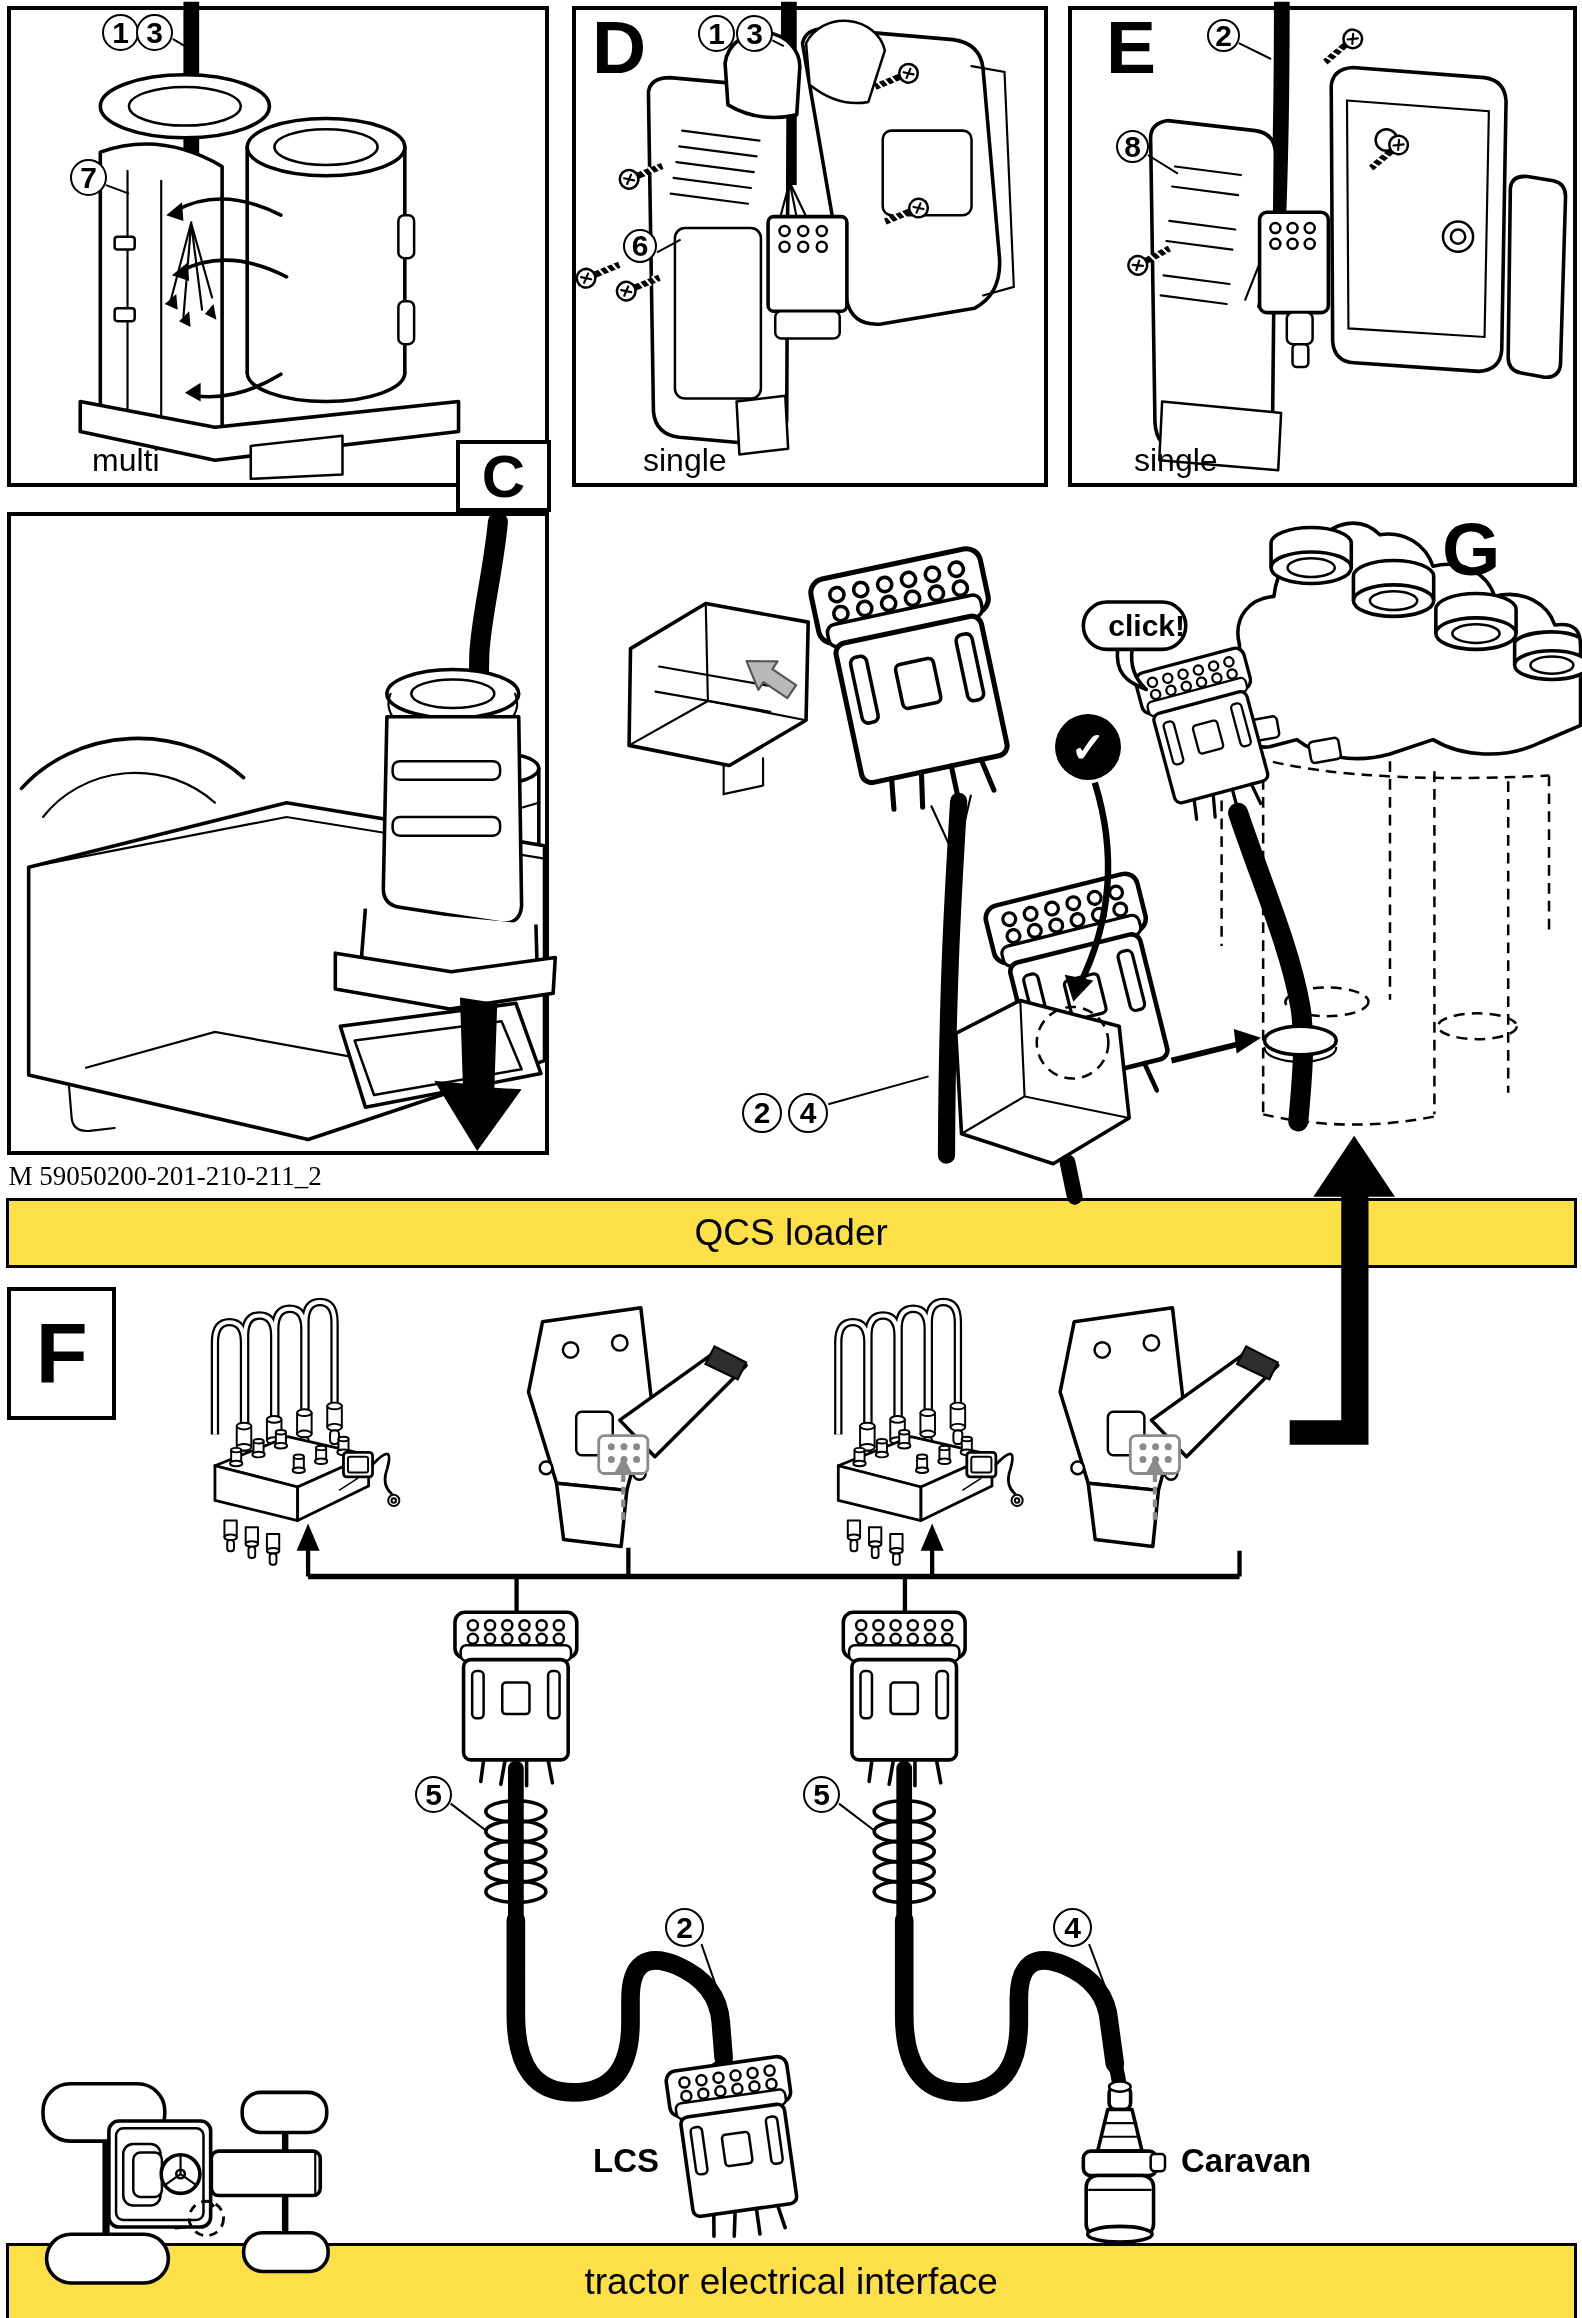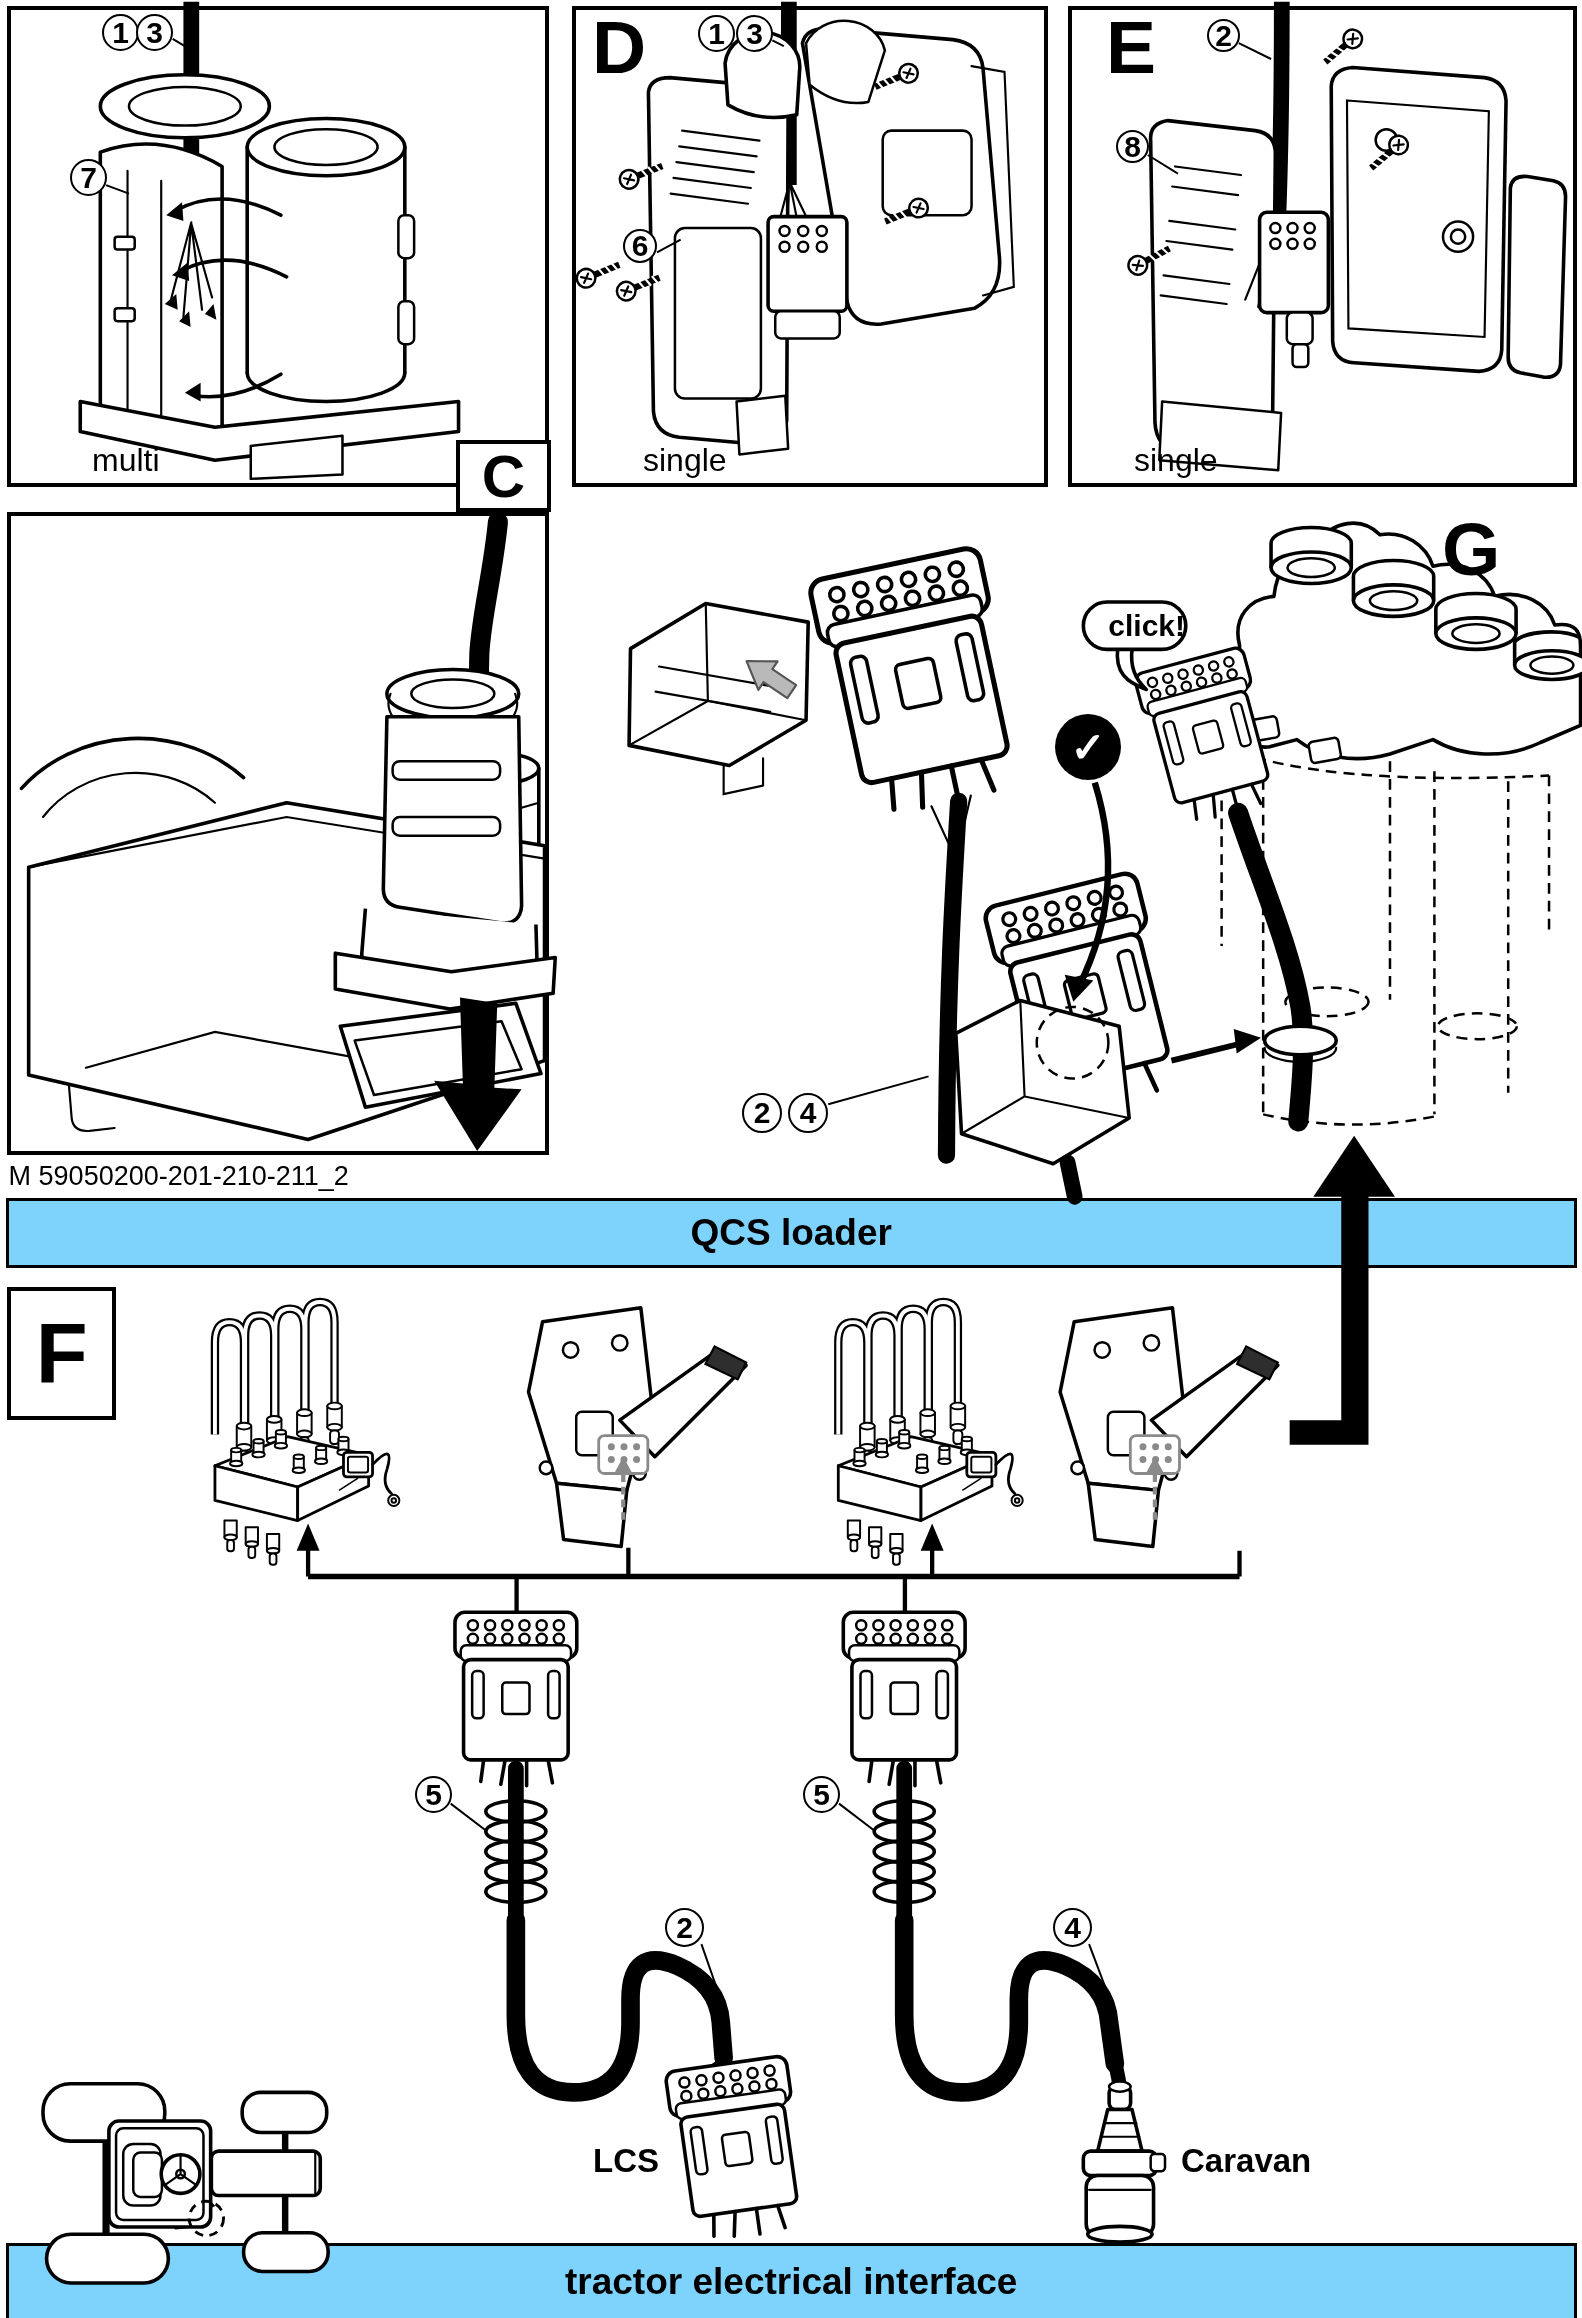--- a/index.html
+++ b/index.html
@@ -1,20 +1,20 @@
 <!DOCTYPE html>
 <html style="font-size:11.5px"><head>
 <meta charset="utf-8">
 <style>
   html,body{margin:0;padding:0;background:#fff;}
   #canvas{position:relative;width:1582px;height:2319px;background:#fff;overflow:hidden;
           font-family:"Liberation Sans",sans-serif;color:#000;}
   .panel{position:absolute;border:4.3px solid #000;box-sizing:border-box;background:#fff;}
-  .bar{position:absolute;background:#7dd3fc;border:3.6px solid #000;box-sizing:border-box;
-       display:flex;align-items:center;justify-content:center;font-weight:bold;font-size:37px;}
+  .bar{position:absolute;background:#fde047;border:3.6px solid #000;box-sizing:border-box;
+       display:flex;align-items:center;justify-content:center;font-weight:normal;font-size:37px;}
   .labelbox{position:absolute;border:4.3px solid #000;box-sizing:border-box;background:#fff;
        display:flex;align-items:center;justify-content:center;font-weight:bold;z-index:6;}
   .letter{position:absolute;font-weight:bold;z-index:6;line-height:1;}
   .cap{position:absolute;font-size:32px;z-index:6;line-height:1;}
   .callout{position:absolute;border-radius:50%;border:2.9px solid #000;background:#fff;z-index:7;
        display:flex;align-items:center;justify-content:center;font-weight:bold;font-size:30px;box-sizing:border-box;}
   .figcode{position:absolute;font-size:27px;z-index:6;}
   .conlabel{position:absolute;font-weight:bold;font-size:33px;z-index:6;}
   .bubbletext{position:absolute;font-weight:bold;font-size:30px;z-index:7;text-align:right;}
   .badge{position:absolute;border-radius:50%;background:#000;color:#fff;z-index:7;
@@ -542,21 +542,21 @@
     <span>F</span>
   </div>
 
   <div class="letter" style="left:592px;top:10px;font-size:75px;">D</div>
   <div class="letter" style="left:1106px;top:10px;font-size:75px;">E</div>
   <div class="letter" style="left:1442px;top:512px;font-size:75px;">G</div>
 
   <div class="cap" style="left:92px;top:444px;">multi</div>
   <div class="cap" style="left:643px;top:444px;">single</div>
   <div class="cap" style="left:1134px;top:444px;">single</div>
-  <div class="figcode" style="left:8.6px;top:1161px;">M 59050200-201-210-211_2</div>
+  <div class="figcode" style="left:8.6px;top:1161px;font-family:Liberation Serif, serif;">M 59050200-201-210-211_2</div>
 
   <div class="bubbletext" style="left:1083px;top:609px;width:102px;">click!</div>
 
   <div class="badge" style="left:1055px;top:714px;width:66px;height:66px;">✓</div>
 
   <div class="conlabel" style="left:566px;top:2142px;width:93px;text-align:right;">LCS</div>
   <div class="conlabel" style="left:1181px;top:2142px;">Caravan</div>
 
   <div class="callout" style="left:102px;top:14.3px;width:37px;height:37px;">1</div>
   <div class="callout" style="left:136px;top:14.3px;width:37px;height:37px;">3</div>

